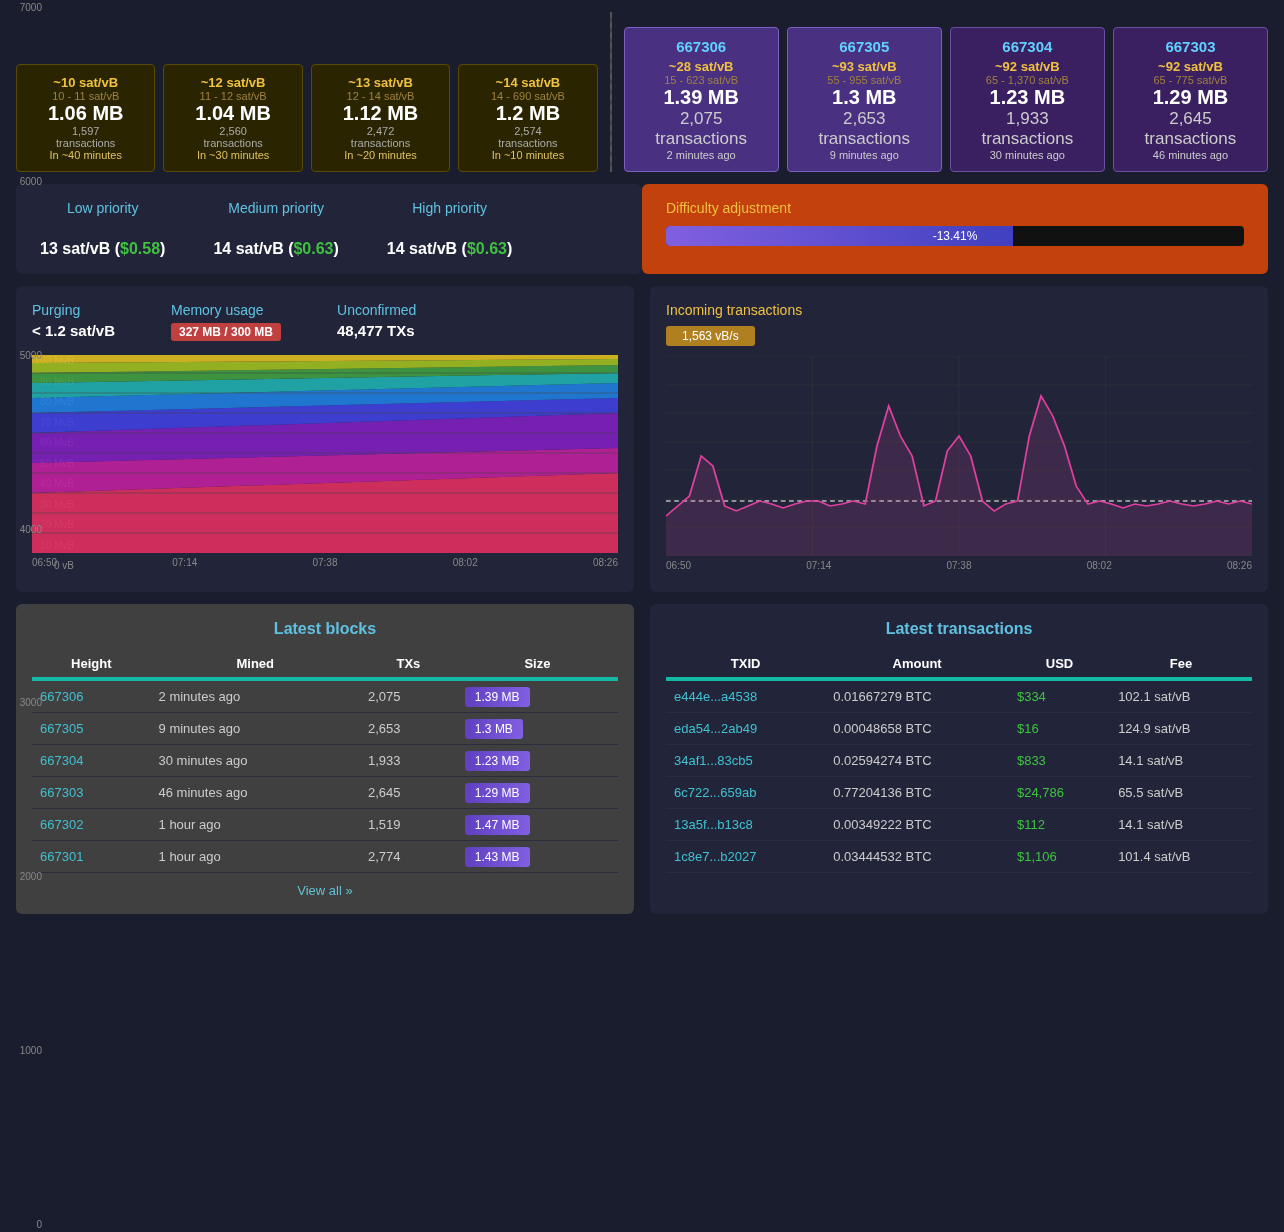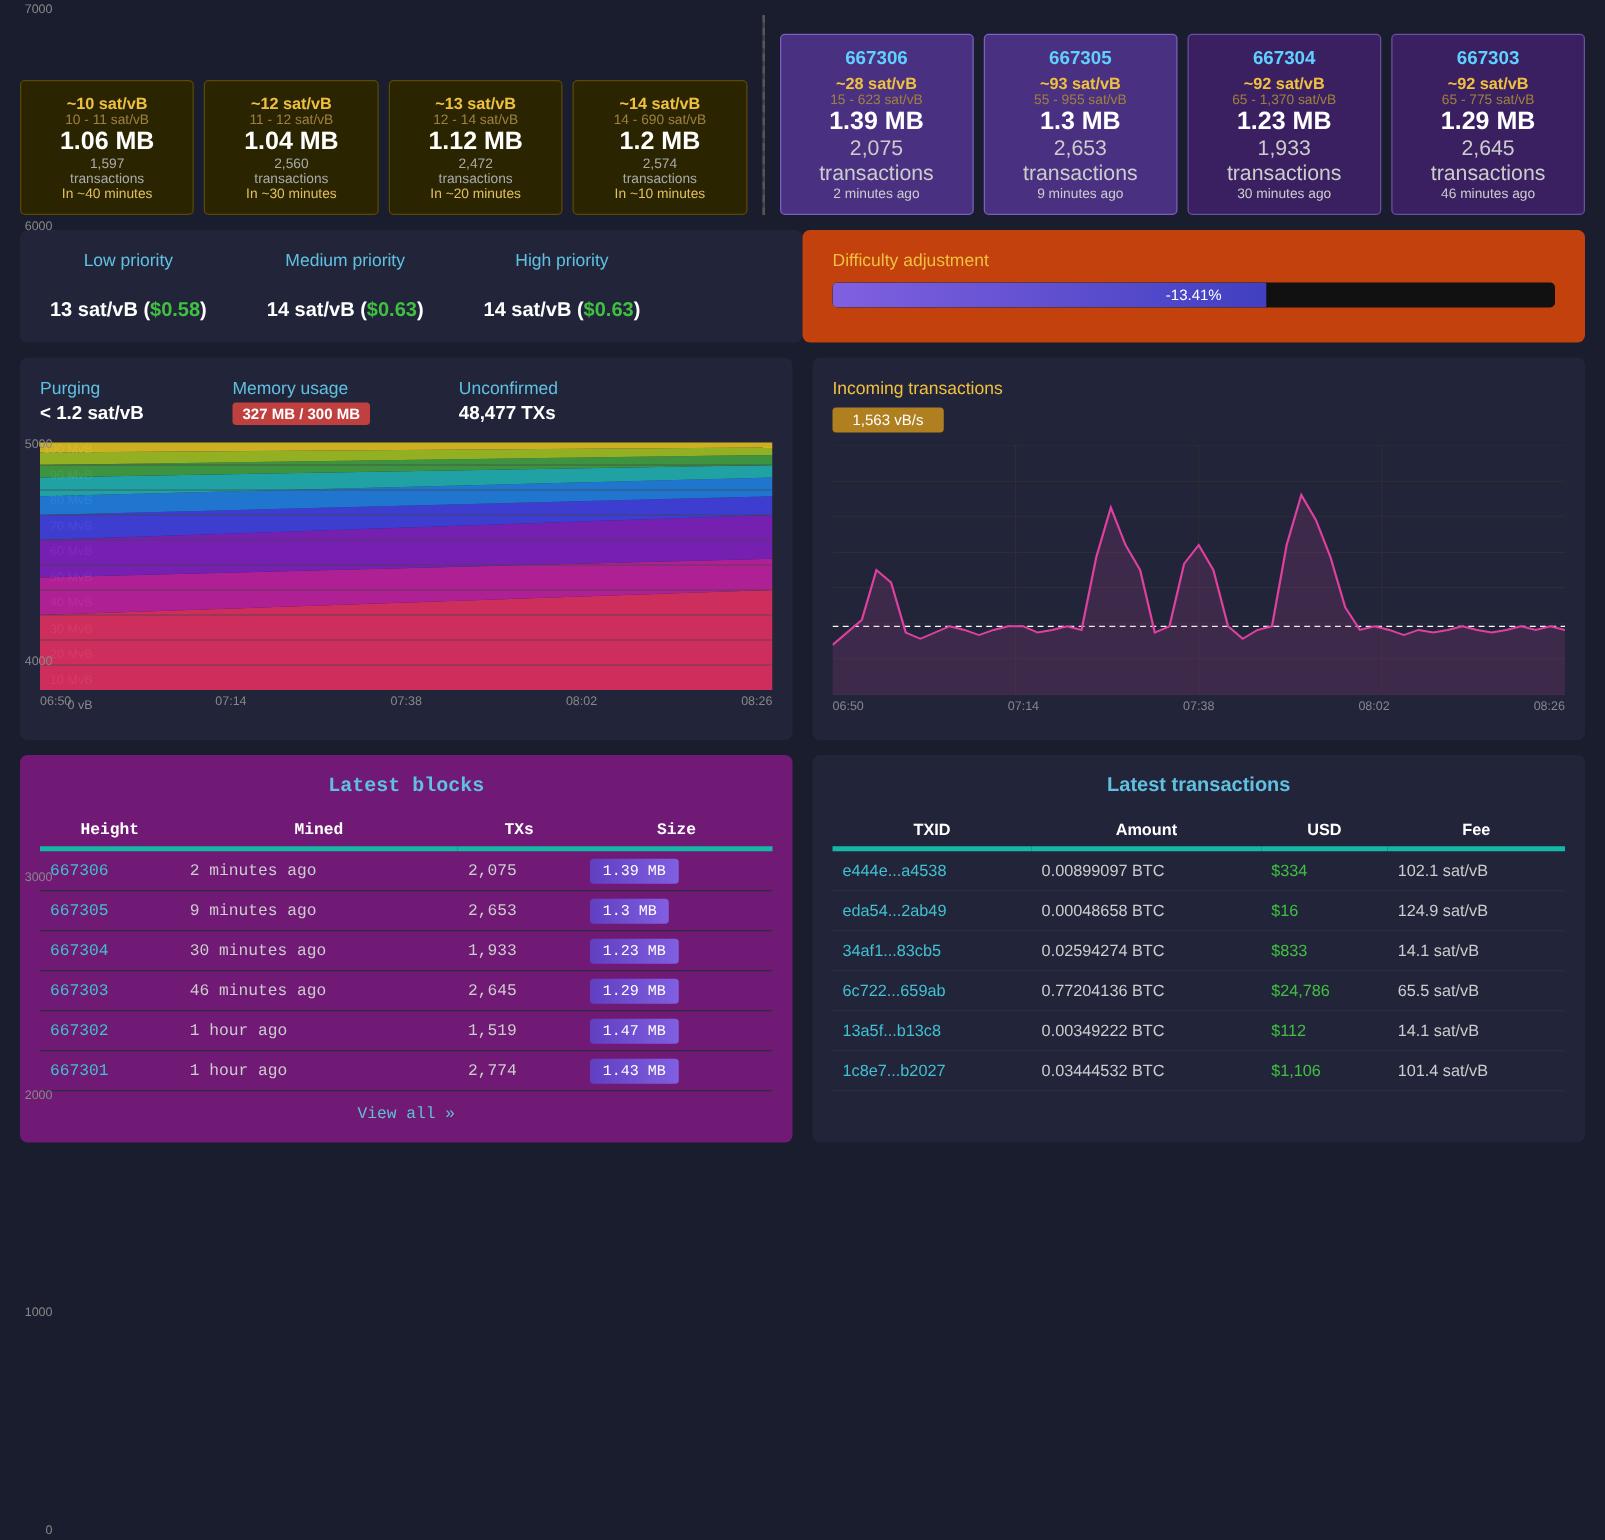--- a/index.html
+++ b/index.html
@@ -104,21 +104,21 @@
       padding: 0 16px 12px;
     }
     .mempool-card {
       background: #22253a;
       border-radius: 6px;
       padding: 16px;
       flex: 1;
     }
     .mempool-header {
       display: flex;
-      gap: 71px;
+      gap: 56px;
       margin-bottom: 12px;
       align-items: flex-start;
     }
     .mempool-stat .stat-label { color: #60c0e0; font-size: 14px; }
     .mempool-stat .stat-value { color: #fff; font-size: 15px; font-weight: bold; margin-top: 4px; }
     .stat-badge-red { background: #c04040; border-radius: 3px; padding: 2px 8px; color: #fff; font-size: 12px; display: inline-block; }
     .mempool-chart { position: relative; height: 220px; }
     .chart-y-labels { position: absolute; left: 0; top: 0; height: 100%; display: flex; flex-direction: column; justify-content: space-between; padding: 2px 0; }
     .chart-y-label { color: #888; font-size: 10px; width: 48px; text-align: right; padding-right: 6px; }
 
@@ -131,25 +131,24 @@
     .incoming-label { color: #f0c040; font-size: 14px; margin-bottom: 8px; }
     .incoming-badge { background: #b08020; border-radius: 3px; padding: 3px 16px; color: #fff; font-size: 12px; display: inline-block; margin-bottom: 10px; }
 
     
     .bottom-row {
       display: flex;
       gap: 16px;
       padding: 0 16px 12px;
     }
     .blocks-card {
-      background: #701a75;
+      background: #404040;
       border-radius: 6px;
       padding: 16px;
       flex: 1;
-      font-family: Liberation Mono, monospace;
     }
     .transactions-card {
       background: #22253a;
       border-radius: 6px;
       padding: 16px;
       flex: 1;
     }
     .card-title { color: #60c0e0; font-size: 16px; font-weight: bold; text-align: center; margin-bottom: 12px; }
 
     table { width: 100%; border-collapse: collapse; }
@@ -455,21 +454,21 @@
         <tr>
           <th>TXID</th>
           <th>Amount</th>
           <th>USD</th>
           <th>Fee</th>
         </tr>
       </thead>
       <tbody id="tx-tbody">
           <tr>
     <td class="cyan-link">e444e...a4538</td>
-    <td>0.00899097 BTC</td>
+    <td>0.01667279 BTC</td>
     <td class="green-val">$334</td>
     <td>102.1 sat/vB</td>
   </tr>
           <tr>
     <td class="cyan-link">eda54...2ab49</td>
     <td>0.00048658 BTC</td>
     <td class="green-val">$16</td>
     <td>124.9 sat/vB</td>
   </tr>
           <tr>

